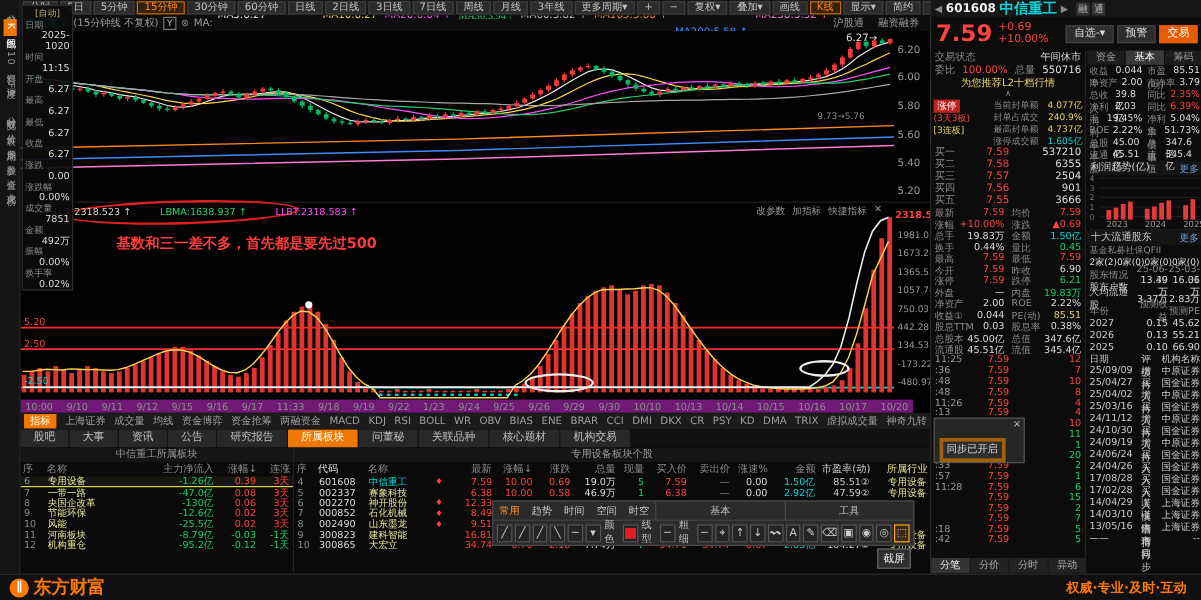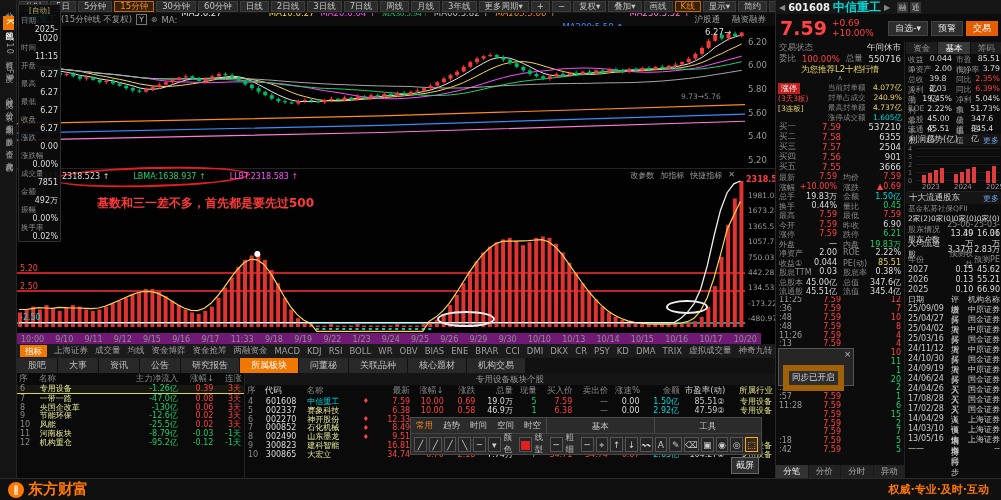--- a/index.html
+++ b/index.html
@@ -111,21 +111,21 @@
 #ticks{height:158px;overflow:hidden}
 .trow{display:flex;height:8.8px;font-size:8px;padding:0 3px}
 .trow .t{width:28px;color:#9a9a9a}
 .trow .p{width:34px;text-align:right;color:#ff4242}
 .trow .v{flex:1;text-align:right}
 #ticktabs{position:absolute;bottom:0;left:0;width:129px;height:13px;display:flex;background:#181818;gap:1px}
 .ttab{flex:1;text-align:center;line-height:13px;font-size:8.5px;background:#222;color:#aaa;cursor:pointer}
 .ttab.active{background:#333;color:#eee}
 #toast{position:absolute;left:2px;top:348px;width:76px;height:38px;background:#262626;border:1px solid #555;z-index:10;font-size:8.5px}
 #toast .x{position:absolute;right:2px;top:0;color:#bbb;cursor:pointer}
-#toast .msg{position:absolute;left:4px;top:16px;border:6px solid #a16207;padding:1px 3px;color:#ddd;background:#2e2e2e}
+#toast .msg{position:absolute;left:4px;top:16px;border:3px solid #a16207;padding:1px 3px;color:#ddd;background:#2e2e2e}
 #fundtabs{display:flex;gap:1px;height:12px}
 .ftab{flex:1;text-align:center;line-height:12px;font-size:8.5px;background:#1d1d1d;color:#999;cursor:pointer}
 .ftab.active{background:#383838;color:#fff}
 .frow{display:flex;height:10px;font-size:7.8px}
 .fcell{width:50%;display:flex;justify-content:space-between;padding:0 2px}
 .fcell .k{color:#8b8b8b}
 .hdr2{display:flex;justify-content:space-between;padding:0 3px;height:12px;align-items:center;font-size:8.5px;color:#ccc;background:#151515}
 .hdr2 .more{color:#6f9fd8;font-size:8px;cursor:pointer}
 #profit-chart{position:relative;height:46px;border-bottom:1px solid #222;margin:0 2px}
 .gline{position:absolute;left:8px;right:0;height:1px;background:#1d1d1d}
@@ -711,20 +711,21 @@
         <div class="btab">研究报告</div>
         <div class="btab active">所属板块</div>
         <div class="btab">问董秘</div>
         <div class="btab">关联品种</div>
         <div class="btab">核心题材</div>
         <div class="btab">机构交易</div>
       </div>
 
     <div id="bpanel">
       <div id="sector">
+        <div class="tbl-title">中信重工所属板块</div>
         <div id="sector-head" class="thead">
             <span class="sec-c0">序</span>
             <span class="sec-c1">名称</span>
             <span class="sec-c2">主力净流入</span>
             <span class="sec-c3">涨幅↓</span>
             <span class="sec-c4">连涨</span>
           </div>
         <div id="sector-rows">
             <div class="trow sel-row">
               <span class="sec-c0">6</span>

